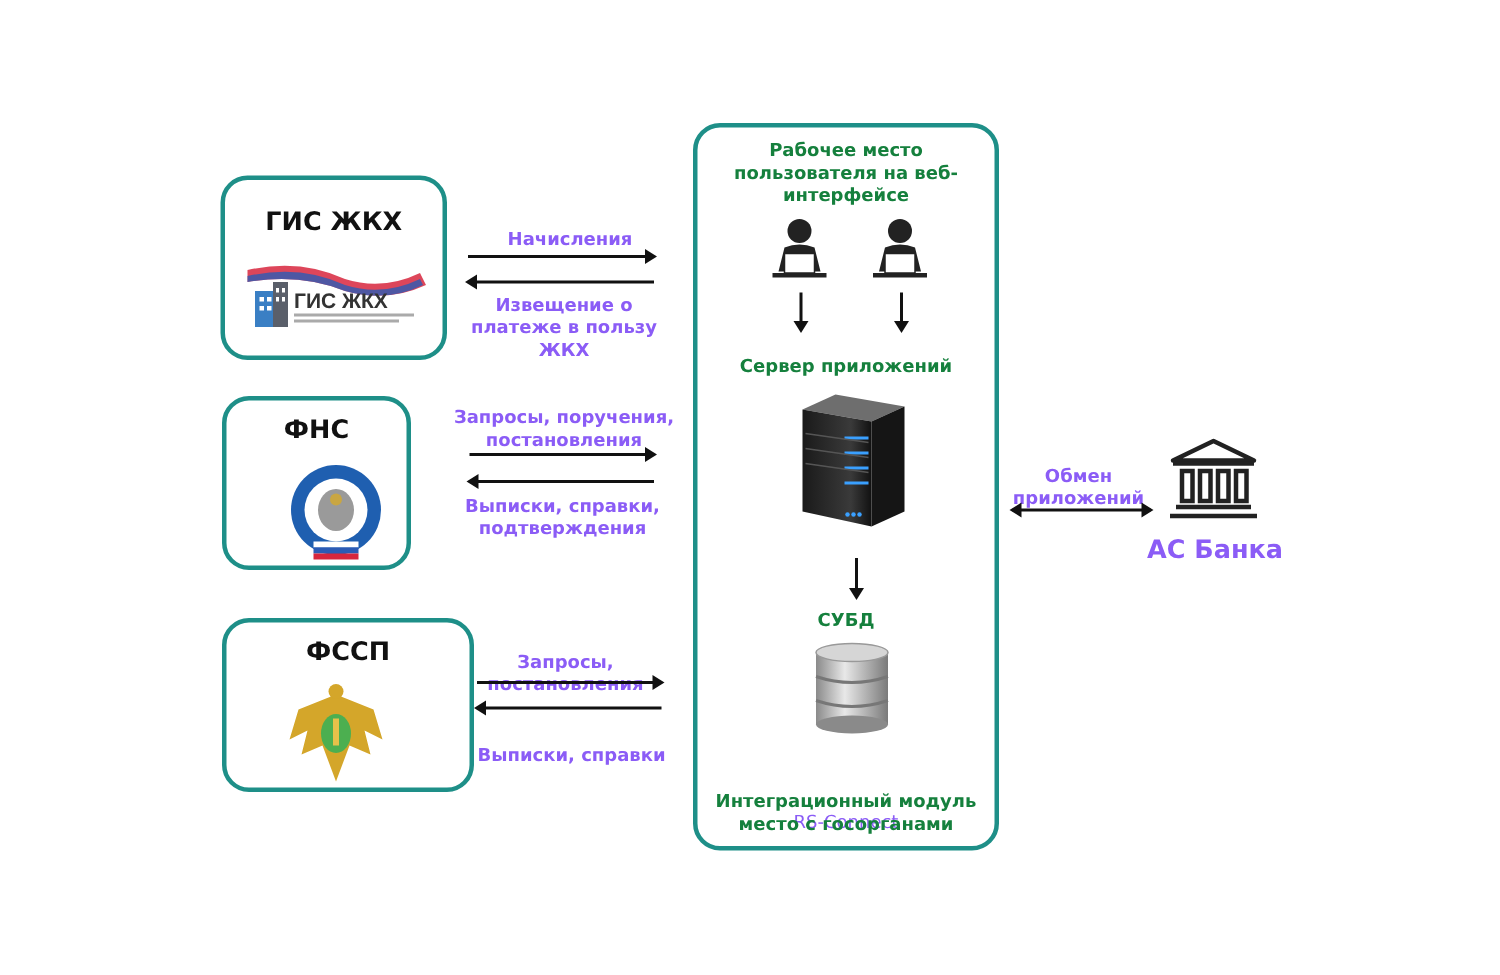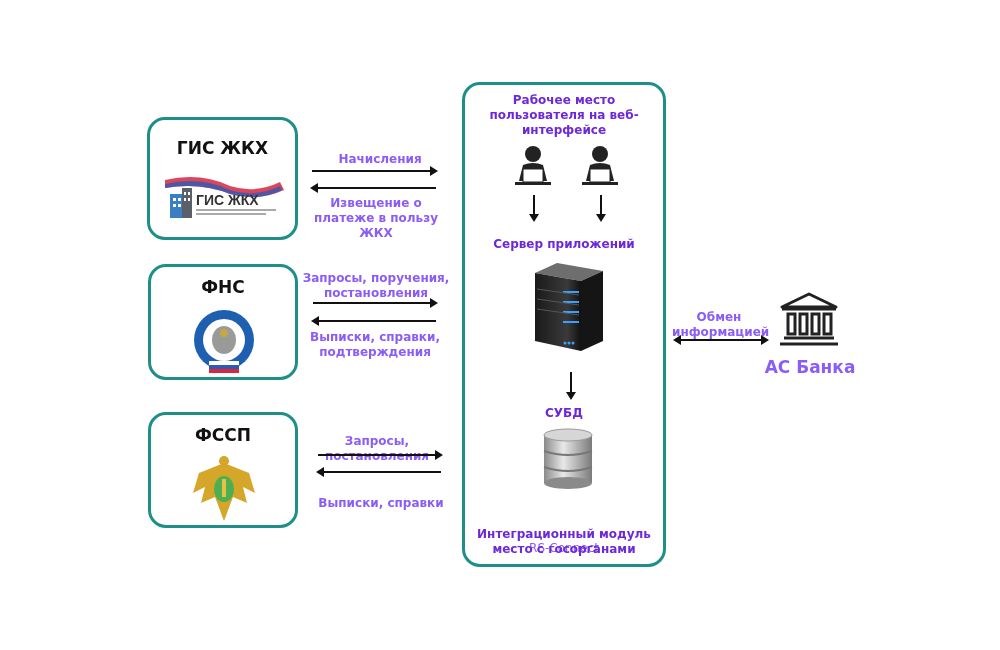--- a/index.html
+++ b/index.html
@@ -3,21 +3,21 @@
 <meta charset="utf-8">
 <style>
   html, body { margin:0; padding:0; }
   body { width:1000px; height:650px; background:#ffffff; position:relative; overflow:hidden;
          font-family:"DejaVu Sans", "Liberation Sans", sans-serif; }
   .abs { position:absolute; }
   .box { position:absolute; border:3px solid #1e8f88; border-radius:18px; background:#fff; box-sizing:border-box; }
   .org-title { position:absolute; left:0; right:0; text-align:center; font-weight:bold; font-size:17px; color:#111; }
   .teal { color:#8b5cf6; }
   .lbl { position:absolute; text-align:center; font-size:12px; font-weight:bold; line-height:15px; }
-  .dark { color:#6d28d9; }
+  .dark { color:#15803d; }
   .hline { position:absolute; height:2px; background:#111; }
   .arrow-r::after { content:""; position:absolute; right:-2px; top:-4px; border-left:8px solid #111; border-top:5px solid transparent; border-bottom:5px solid transparent; }
   .arrow-l::before { content:""; position:absolute; left:-2px; top:-4px; border-right:8px solid #111; border-top:5px solid transparent; border-bottom:5px solid transparent; }
   .vline { position:absolute; width:2px; background:#111; }
   .arrow-d::after { content:""; position:absolute; left:-4px; bottom:-2px; border-top:8px solid #111; border-left:5px solid transparent; border-right:5px solid transparent; }
 </style>
 </head>
 <body>
 
 <div class="box" style="left:147px;top:117px;width:151px;height:123px;">
@@ -40,40 +40,40 @@
       <rect x="36" y="37" width="80" height="2" fill="#aaa"></rect>
       <rect x="36" y="41" width="70" height="2" fill="#aaa"></rect>
     </svg>
   </div>
 </div>
 <div class="lbl teal" style="left:300px;top:152px;width:160px;">Начисления</div>
 <div class="hline arrow-r" style="left:312px;top:170px;width:124px;"></div>
 <div class="hline arrow-l" style="left:312px;top:187px;width:124px;"></div>
 <div class="lbl teal" style="left:310px;top:196px;width:132px;">Извещение о платеже в пользу ЖКХ</div>
 
-<div class="box" style="left:148px;top:264px;width:150px;height:116px;">
+<div class="box" style="left:148px;top:264px;width:126px;height:116px;">
   <div class="org-title" style="top:10px;">ФНС</div>
   <div class="abs" style="left:42px;top:42px;width:62px;height:66px;">
     <svg width="62" height="66" viewBox="0 0 62 66">
       <circle cx="31" cy="31" r="30" fill="#1f5fb0"></circle>
       <circle cx="31" cy="31" r="21" fill="#ffffff"></circle>
       <ellipse cx="31" cy="31" rx="12" ry="14" fill="#9a9a9a"></ellipse>
       <circle cx="31" cy="24" r="4" fill="#c9a642"></circle>
       <rect x="16" y="52" width="30" height="4" fill="#ffffff"></rect>
       <rect x="16" y="56" width="30" height="4" fill="#2b5bb5"></rect>
       <rect x="16" y="60" width="30" height="4" fill="#d7263d"></rect>
     </svg>
   </div>
 </div>
 <div class="lbl teal" style="left:300px;top:271px;width:152px;">Запросы, поручения, постановления</div>
 <div class="hline arrow-r" style="left:313px;top:302px;width:123px;"></div>
 <div class="hline arrow-l" style="left:313px;top:320px;width:123px;"></div>
 <div class="lbl teal" style="left:304px;top:330px;width:142px;">Выписки, справки, подтверждения</div>
 
-<div class="box" style="left:148px;top:412px;width:150px;height:116px;text-decoration:underline;">
+<div class="box" style="left:148px;top:412px;width:168px;height:116px;text-decoration:underline;">
   <div class="org-title" style="top:10px;">ФССП</div>
   <div class="abs" style="left:38px;top:38px;width:70px;height:70px;">
     <svg width="70" height="70" viewBox="0 0 70 70">
       <path d="M35 10 L10 20 L4 40 L16 34 L12 50 L26 44 L35 68 L44 44 L58 50 L54 34 L66 40 L60 20Z" fill="#d4a62a"></path>
       <circle cx="35" cy="8" r="5" fill="#d4a62a"></circle>
       <ellipse cx="35" cy="36" rx="10" ry="13" fill="#4caf50"></ellipse>
       <rect x="33" y="26" width="4" height="18" fill="#e6c14a"></rect>
     </svg>
   </div>
 </div>
@@ -148,21 +148,21 @@
       <ellipse cx="28" cy="8" rx="24" ry="6" fill="#d6d6d6" stroke="#999" stroke-width="1"></ellipse>
       <path d="M4 24 Q28 32 52 24" stroke="#777" stroke-width="2" fill="none"></path>
       <path d="M4 40 Q28 48 52 40" stroke="#777" stroke-width="2" fill="none"></path>
     </svg>
   </div>
 
   <div class="lbl teal" style="left:0;right:0;top:428px;font-weight:normal;font-size:12px;margin-top:28px;">RS-Connect</div>
   <div class="lbl dark" style="left:4px;right:4px;top:442px;">Интеграционный модуль место с госорганами</div>
 </div>
 
-<div class="lbl teal" style="left:672px;top:310px;width:94px;">Обмен информацией</div>
+<div class="lbl teal" style="left:672px;top:310px;width:94px;">Обмен приложений</div>
 <div class="hline arrow-r arrow-l" style="left:675px;top:339px;width:92px;"></div>
 <div class="abs" style="left:778px;top:291px;width:62px;height:56px;">
   <svg width="62" height="56" viewBox="0 0 62 56">
     <path d="M4 16 L31 3 L58 16 Z" fill="none" stroke="#222" stroke-width="3" stroke-linejoin="round"></path>
     <line x1="4" y1="18" x2="58" y2="18" stroke="#222" stroke-width="3"></line>
     <rect x="10" y="23" width="7" height="20" fill="none" stroke="#222" stroke-width="3"></rect>
     <rect x="22" y="23" width="7" height="20" fill="none" stroke="#222" stroke-width="3"></rect>
     <rect x="34" y="23" width="7" height="20" fill="none" stroke="#222" stroke-width="3"></rect>
     <rect x="46" y="23" width="7" height="20" fill="none" stroke="#222" stroke-width="3"></rect>
     <line x1="6" y1="47" x2="56" y2="47" stroke="#222" stroke-width="3"></line>

